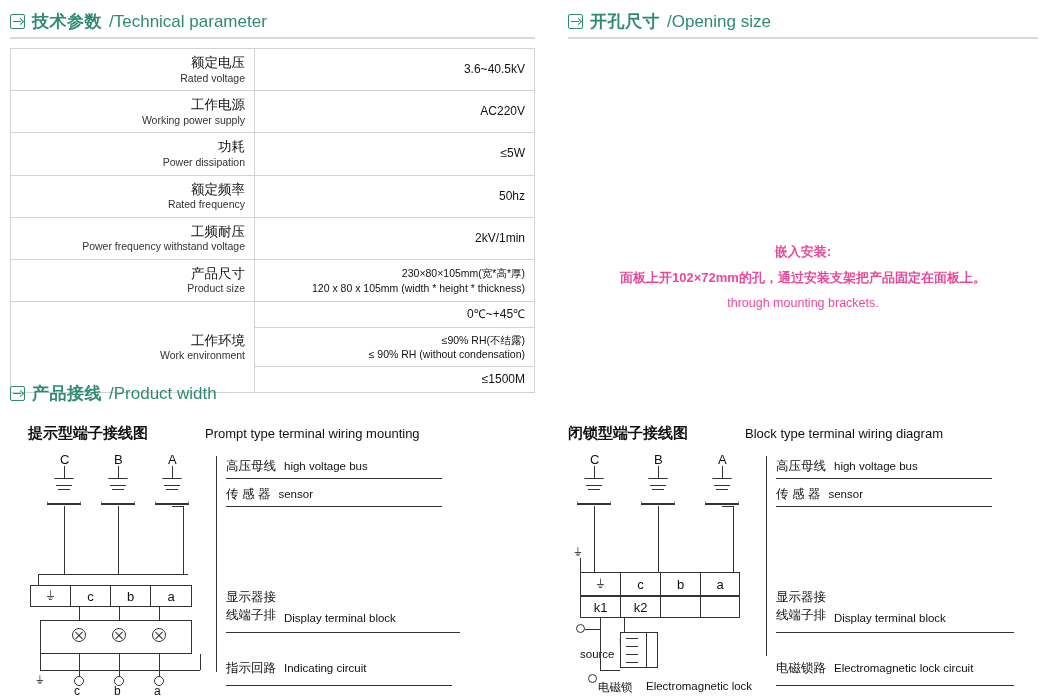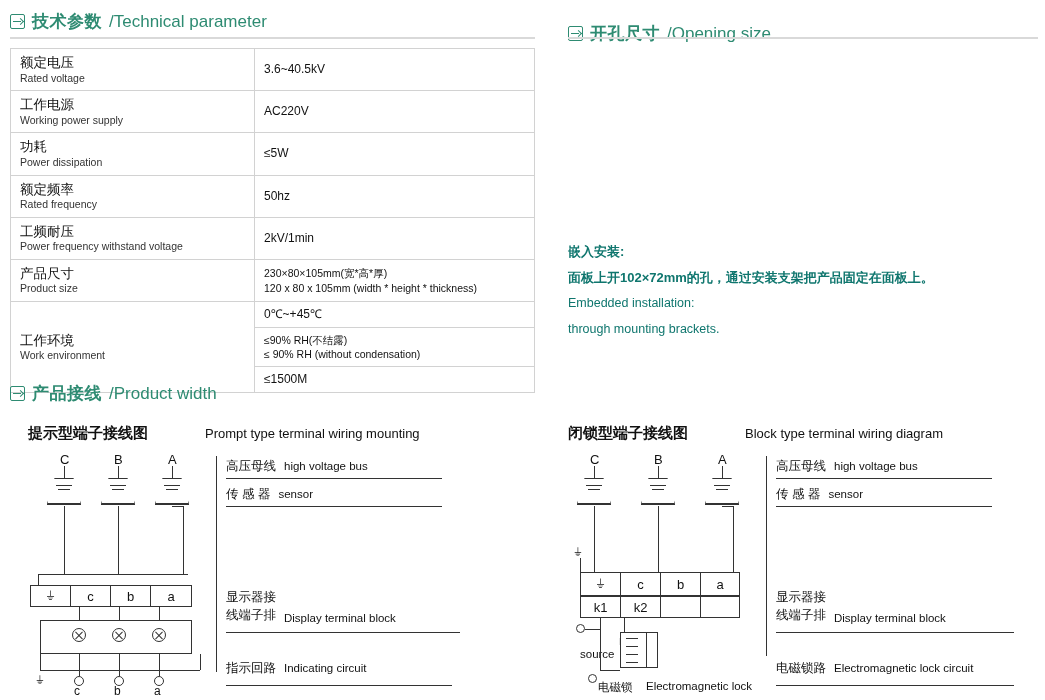--- a/index.html
+++ b/index.html
@@ -39,29 +39,30 @@
     position:absolute;left:10px;top:48px;width:525px;
     border-collapse:collapse;
     table-layout:fixed;
   }
   #tech-table td{
     border:1px solid #d2d2d2;
     padding:5px 9px;
     vertical-align:middle;
     font-size:12px;
     line-height:1.25;
+    text-align:right;
   }
   #tech-table td.label{width:225px;background:#fff;}
   .lbl-cn{font-size:13.5px;color:#111;display:block;line-height:1.3;}
   .lbl-en{font-size:10.5px;color:#333;display:block;line-height:1.3;}
   .val{font-size:12.5px;color:#111;}
   .val .v1{font-size:10.5px;display:block;line-height:1.35;}
 
   
-  #open-head{position:absolute;left:568px;top:22px;}
+  #open-head{position:absolute;left:568px;top:10px;}
   #open-rule{position:absolute;left:568px;top:37px;width:470px;height:2px;background:#d9d9d9;}
 
   #open-drawing{position:absolute;left:568px;top:48px;width:470px;height:190px;}
   #rect-outline{
     position:absolute;left:98px;top:10px;width:248px;height:170px;
     border:1.4px solid #333;box-sizing:border-box;
   }
   #rect-vline{position:absolute;left:230px;top:10px;width:1px;height:170px;background:#333;}
   #rect-hline{position:absolute;left:98px;top:120px;width:248px;height:1px;background:#333;}
   #rect-left-ext{position:absolute;left:90px;top:120px;width:20px;height:1px;background:#333;}
@@ -75,21 +76,21 @@
   .arrow-u{border-left:4px solid transparent;border-right:4px solid transparent;border-bottom:7px solid #333;}
   .arrow-d{border-left:4px solid transparent;border-right:4px solid transparent;border-top:7px solid #333;}
 
   #dim-102-label{position:absolute;left:200px;top:200px;font-size:13px;color:#111;}
   #dim-72-label{position:absolute;left:355px;top:88px;font-size:13px;color:#111;
     transform:rotate(-90deg);transform-origin:left top;}
   #r15-label{position:absolute;left:110px;top:172px;font-size:12.5px;color:#111;}
   #r15-leader{position:absolute;left:104px;top:168px;width:1px;height:14px;background:#333;transform:rotate(25deg);}
 
   #install-text{position:absolute;left:568px;top:242px;width:470px;}
-  #install-text p{margin:0 0 6px 0;font-size:13px;line-height:1.55;color:#0f766e;}
+  #install-text p{margin:0 0 6px 0;font-size:13px;line-height:1.55;color:#ec4899;text-align:center;}
   #install-text p.b{font-weight:bold;}
   #install-text p.en{font-size:12.5px;}
 
   
   #wiring-head{position:absolute;left:10px;top:382px;}
 
   
   #left-diagram-title{position:absolute;left:28px;top:424px;font-size:15px;font-weight:bold;color:#111;}
   #left-diagram-title-en{position:absolute;left:205px;top:426px;font-size:13px;color:#111;}
   #right-diagram-title{position:absolute;left:568px;top:424px;font-size:15px;font-weight:bold;color:#111;}
@@ -214,21 +215,20 @@
     <span class="sec-arrow"></span>
     <span class="sec-title-cn">开孔尺寸</span>
     <span class="sec-title-en">/Opening size</span>
   </div>
   <div id="open-rule"></div>
 
 
   <div id="install-text">
     <p class="b">嵌入安装:</p>
     <p class="b">面板上开102×72mm的孔，通过安装支架把产品固定在面板上。</p>
-    <p class="en">Embedded installation:</p>
     <p class="en">through mounting brackets.</p>
   </div>
 
   <div class="sec-head" id="wiring-head">
     <span class="sec-arrow"></span>
     <span class="sec-title-cn">产品接线</span>
     <span class="sec-title-en">/Product width</span>
   </div>
 
   <div id="left-diagram-title">提示型端子接线图</div>

